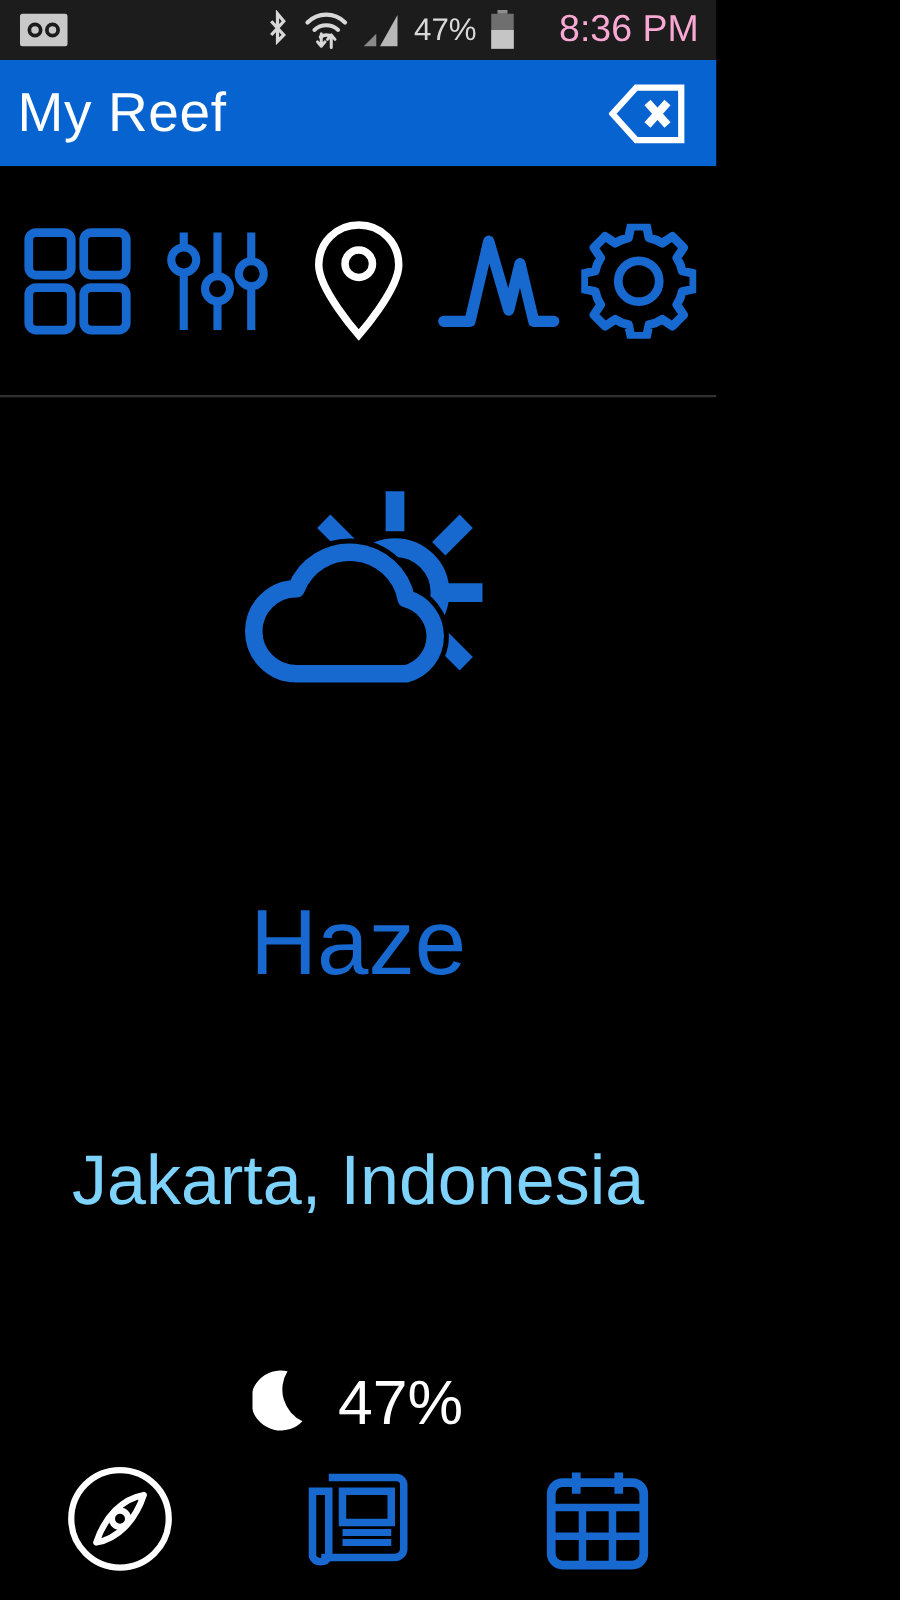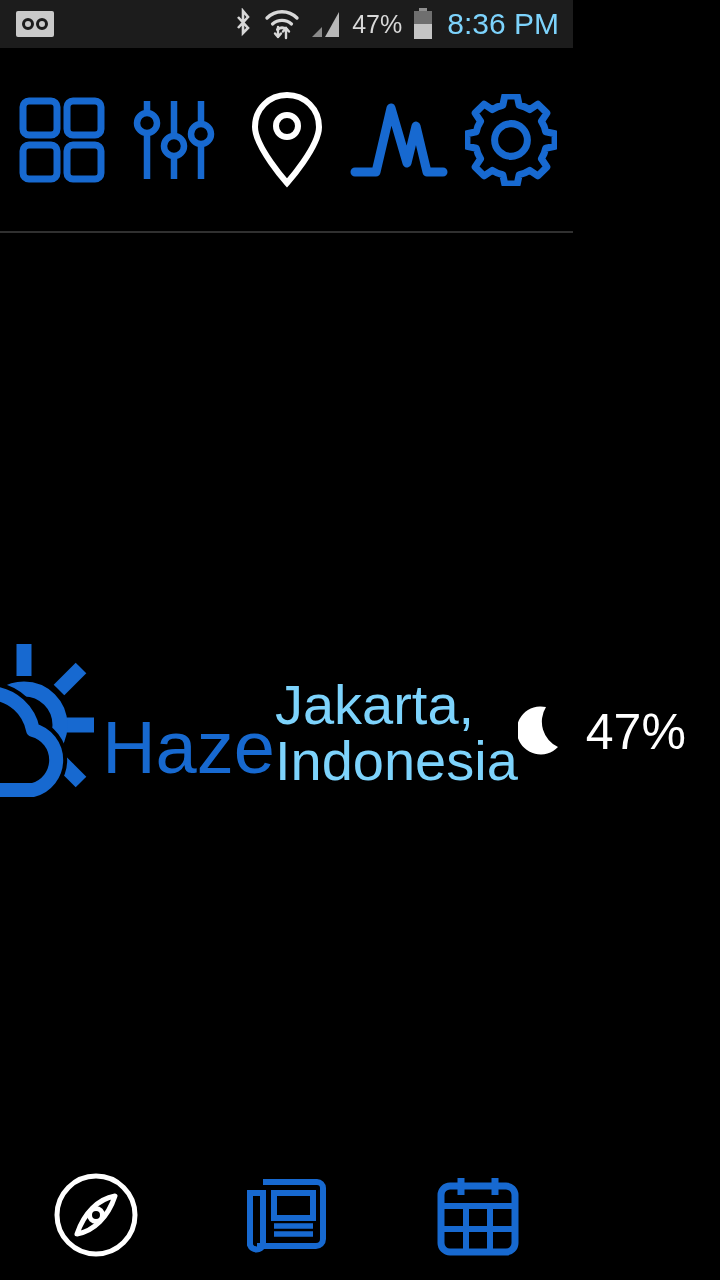--- a/index.html
+++ b/index.html
@@ -39,21 +39,21 @@
     width:12px; height:12px;
     border:3px solid #1c1c1c;
     border-radius:50%;
   }
   .sb-icon { display:block; }
   .sb-text {
     color:#d8d8d8; font-size:25px; letter-spacing:0px;
     font-family:"Liberation Sans", sans-serif;
   }
   .sb-time {
-    color:#7dd3fc; font-size:30px; margin-left:3px;
+    color:#f9a8d4; font-size:30px; margin-left:24px;
     font-family:"Liberation Sans", sans-serif;
   }
 
   
   .appbar {
     height:85px; flex:0 0 85px;
     background:#0663cf;
     display:flex; align-items:center;
     padding:0 18px 0 14px;
   }
@@ -79,23 +79,23 @@
   .tool-btn {
     flex:1 1 0;
     height:150px;
     display:flex; align-items:center; justify-content:center;
     cursor:pointer;
   }
 
   
   .main {
     flex:1 1 auto;
-    display:flex; flex-direction:row;
+    display:flex; flex-direction:column;
     align-items:center;
-    justify-content:center;
+    justify-content:space-between;
     padding-top:60px;
     background:#000;
   }
   .weather-icon-wrap {
     width:260px; height:185px;
     display:flex; align-items:center; justify-content:center;
   }
   .condition {
     color:#1769d0;
     font-size:74px;
@@ -166,20 +166,29 @@
 
       <svg class="sb-icon" width="22" height="34" viewBox="0 0 22 34">
         <rect x="7" y="1" width="8" height="3" fill="#8f8f8f"></rect>
         <rect x="2" y="4" width="18" height="28" fill="#6f6f6f"></rect>
         <rect x="2" y="17" width="18" height="15" fill="#c5c5c5"></rect>
       </svg>
       <div class="sb-time">8:36 PM</div>
     </div>
   </div>
 
+  <div class="appbar">
+    <div class="appbar-title">My Reef</div>
+    <div class="appbar-action">
+      <svg width="62" height="50" viewBox="0 0 62 50">
+        <path d="M22 4 L58 4 L58 46 L22 46 L3 25 Z" fill="none" stroke="#ffffff" stroke-width="5" stroke-linejoin="miter"></path>
+        <path d="M31 16 L47 34 M47 16 L31 34" stroke="#ffffff" stroke-width="6.5" stroke-linecap="butt"></path>
+      </svg>
+    </div>
+  </div>
 
   <div class="toolbar">
 
     <div class="tool-btn">
       <svg width="86" height="86" viewBox="0 0 86 86">
         <rect x="4" y="4" width="34" height="34" rx="6" fill="none" stroke="#1769d0" stroke-width="7"></rect>
         <rect x="48" y="4" width="34" height="34" rx="6" fill="none" stroke="#1769d0" stroke-width="7"></rect>
         <rect x="4" y="48" width="34" height="34" rx="6" fill="none" stroke="#1769d0" stroke-width="7"></rect>
         <rect x="48" y="48" width="34" height="34" rx="6" fill="none" stroke="#1769d0" stroke-width="7"></rect>
       </svg>

